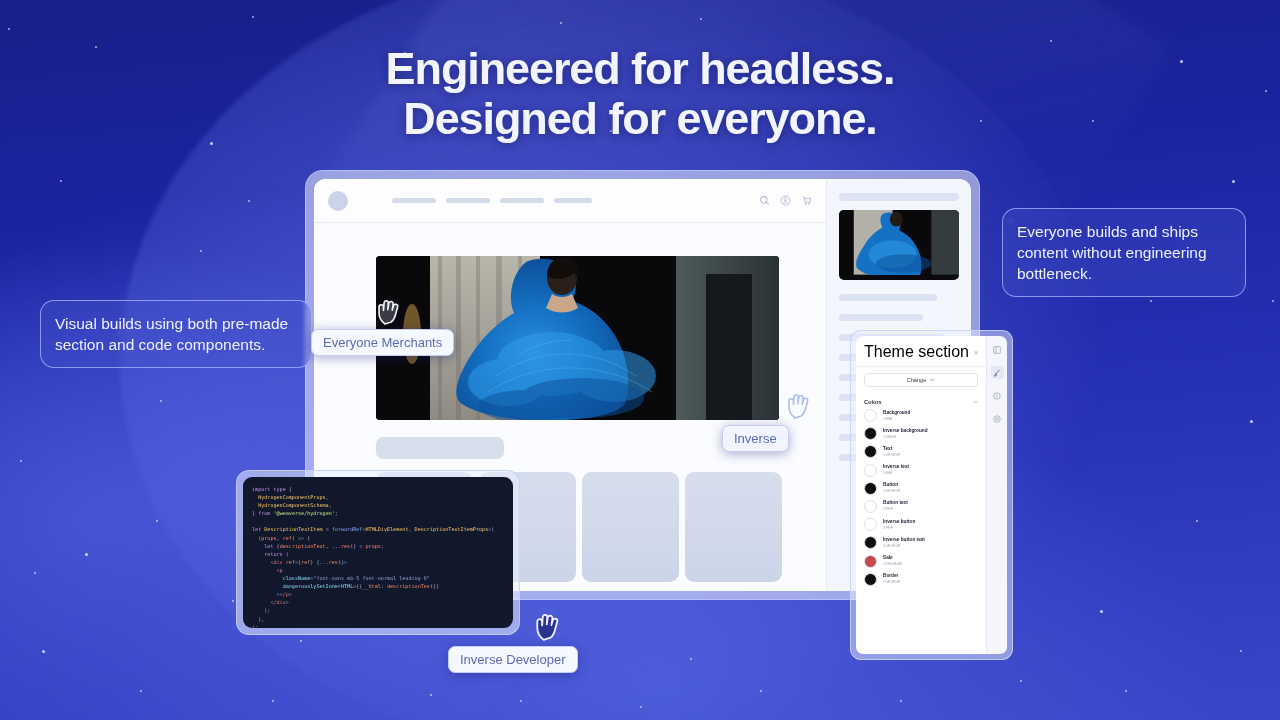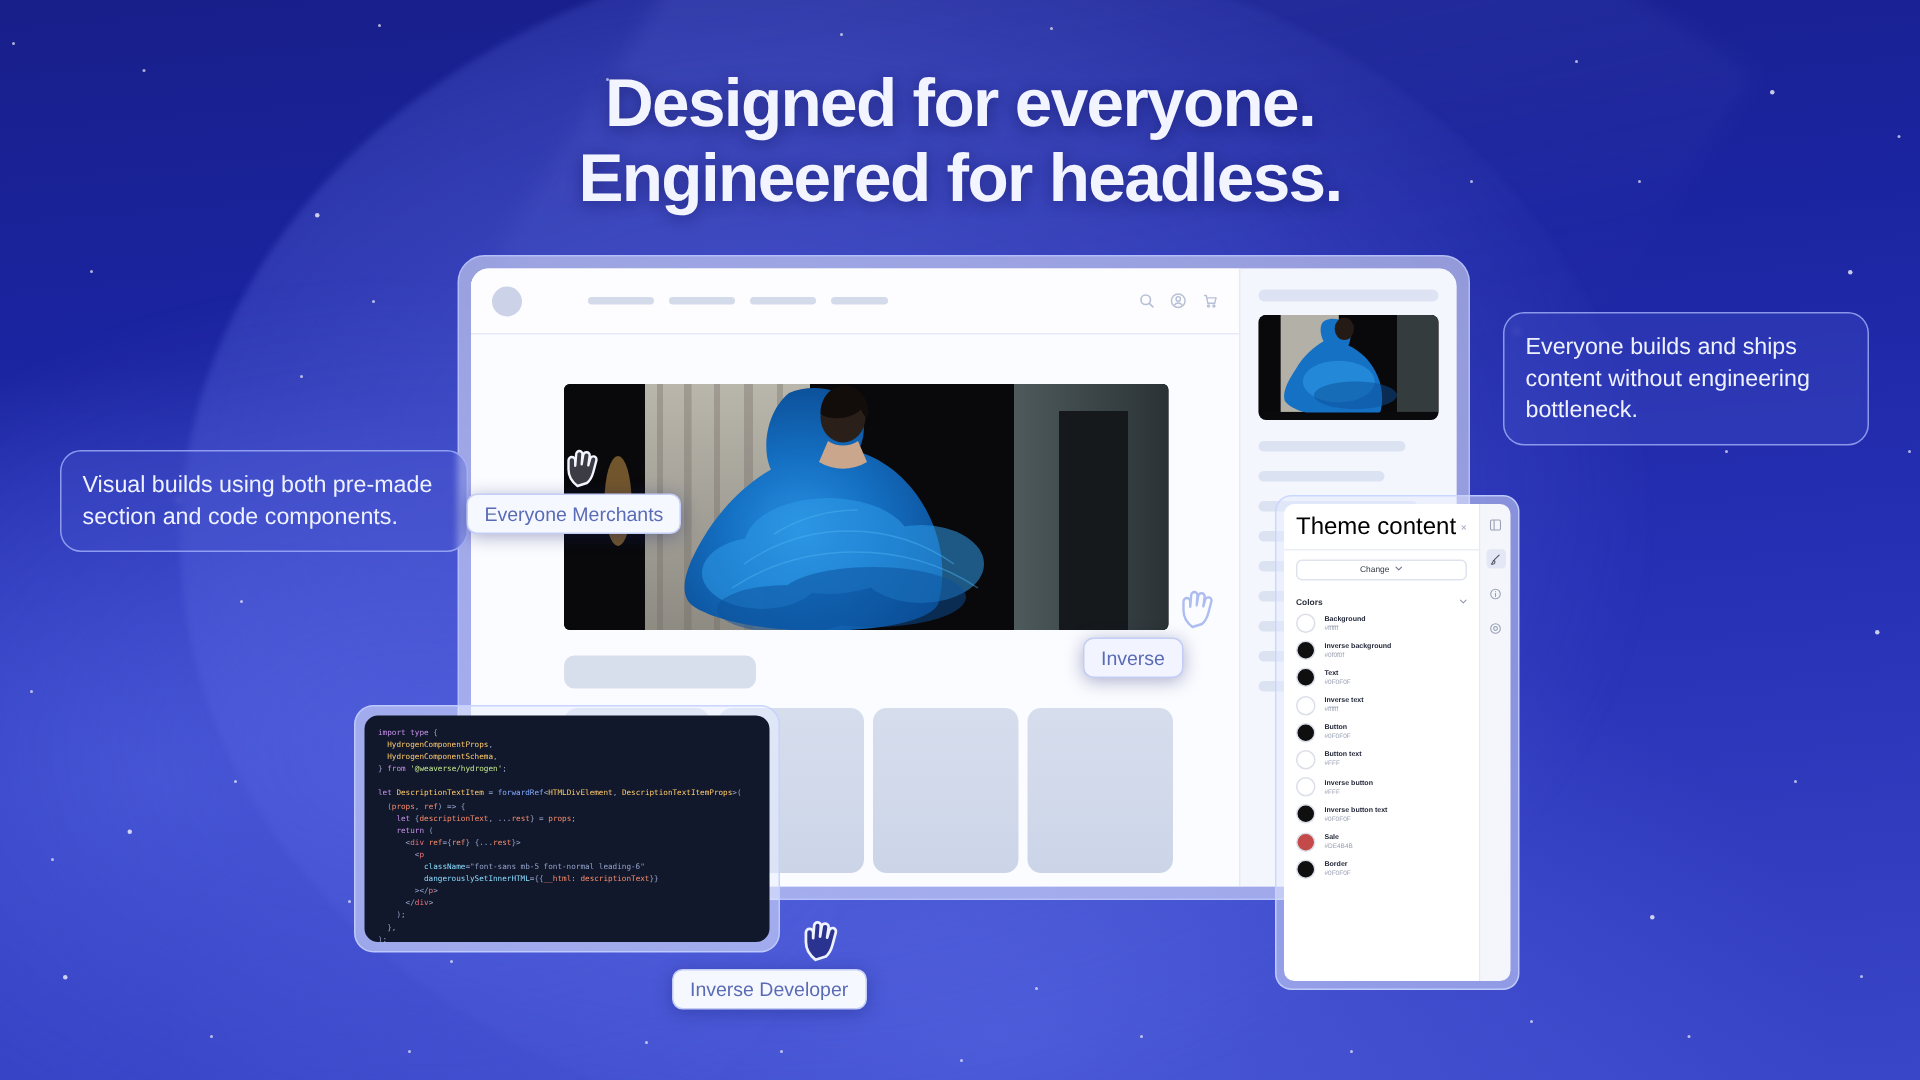--- a/index.html
+++ b/index.html
@@ -295,22 +295,22 @@
       <div class="star" style="left: 330px; top: 560px; width: 2px; height: 2px; opacity: 0.65;"></div>
       <div class="star" style="left: 200px; top: 250px; width: 2px; height: 2px; opacity: 0.65;"></div>
       <div class="star" style="left: 404px; top: 52px; width: 2px; height: 2px; opacity: 0.65;"></div>
       <div class="star" style="left: 560px; top: 22px; width: 2px; height: 2px; opacity: 0.65;"></div>
       <div class="star" style="left: 1010px; top: 220px; width: 2px; height: 2px; opacity: 0.65;"></div>
       <div class="star" style="left: 1125px; top: 690px; width: 2px; height: 2px; opacity: 0.65;"></div>
     </div>
 </div>
 
 <div id="headline">
+  <span class="l">Engineered for headless.</span>
   <span class="l">Designed for everyone.</span>
-  <span class="l">Engineered for headless.</span>
 </div>
 
 <div id="browser">
   <div id="browser-inner">
 
     <div id="browser-main">
       <div id="topbar">
         <div id="logo-dot"></div>
         <div id="navbars">
             <div class="navbar-pill"></div>
@@ -450,21 +450,21 @@
         &gt;&lt;/<span class="tk-tag">p</span>&gt;
       &lt;/<span class="tk-tag">div</span>&gt;
     );
   },
 );</div>
 </div>
 
 <div id="theme-panel">
   <div id="theme-body">
     <div id="theme-head">
-      <span>Theme content</span>
+      <span>Theme section</span>
       <span id="theme-close">×</span>
     </div>
     <div id="change-btn">
       <span>Change</span>
       <span>
         <svg width="5" height="4" viewBox="0 0 8 5" fill="none" stroke="#6b7083" stroke-width="1.1">
           <path d="M1 1l3 3 3-3" stroke-linecap="round" stroke-linejoin="round"></path>
         </svg>
       </span>
     </div>

